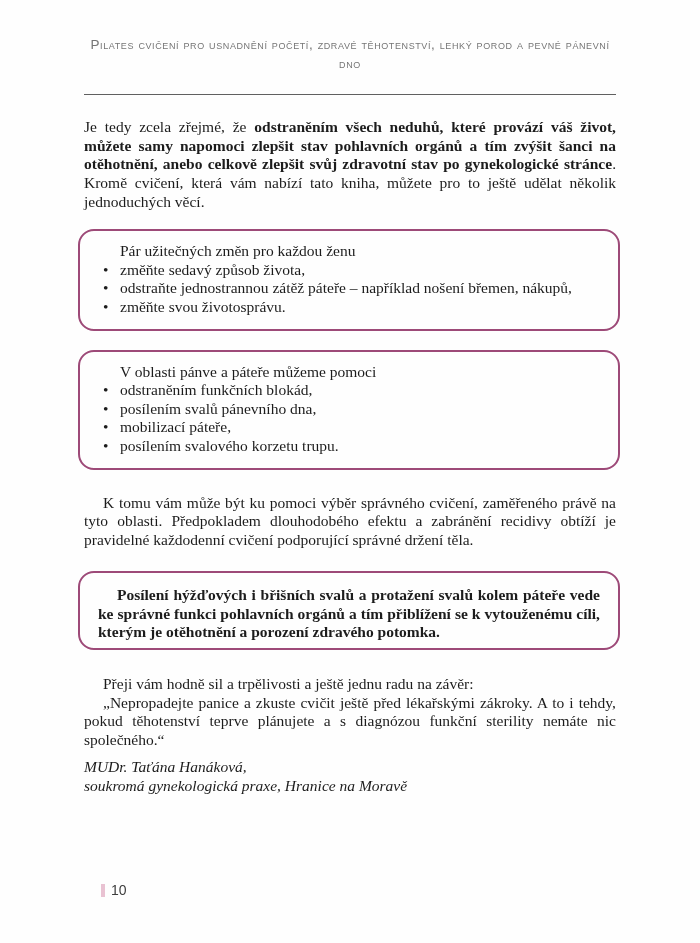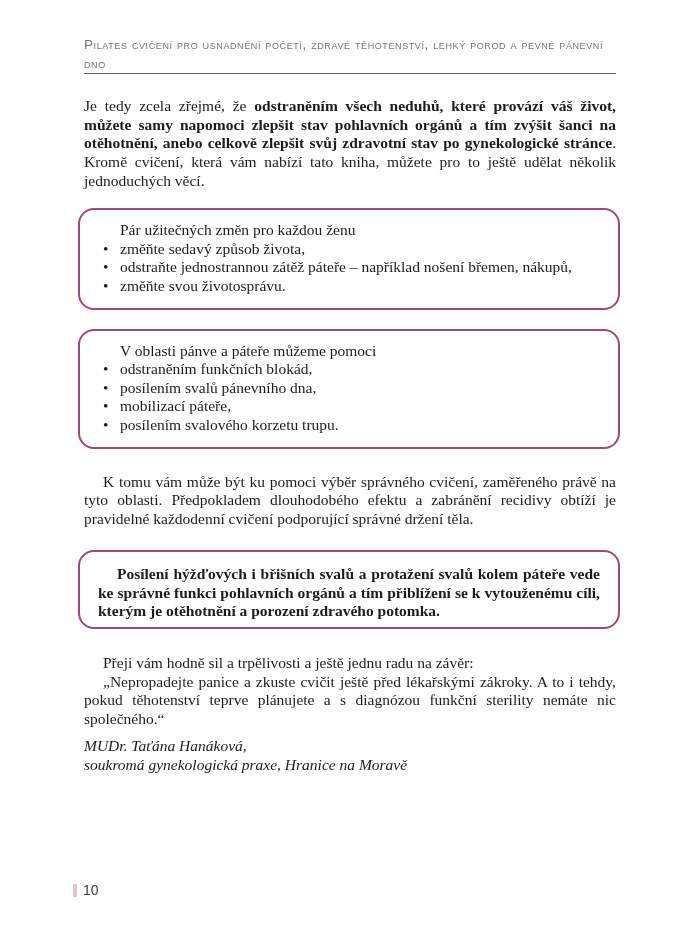--- a/index.html
+++ b/index.html
@@ -18,28 +18,29 @@
     height:943px;
     background:#fefefe;
     overflow:hidden;
     font-family:"Liberation Serif", serif;
     color:var(--body-text);
     font-size:15.5px;
     line-height:18.6px;
   }
   .running-header{
     margin:36px 84px 0 84px;
-    padding-bottom:0;
+    padding-bottom:21px;
     border-bottom:1px solid var(--header-rule);
     font-family:"Liberation Sans", sans-serif;
     font-variant:small-caps;
     letter-spacing:0.6px;
     font-size:13.5px;
     font-weight:400;
     color:var(--header-text);
+    text-align:center;
   }
   .intro{
     margin:23px 84px 0 84px;
     text-align:justify;
   }
   .intro .bold-run{font-weight:bold;}
   .callout{
     margin:18px 80px 0 78px;
     border:2px solid var(--box-border);
     border-radius:16px;
@@ -80,21 +81,21 @@
     text-align:justify;
   }
   .closing p{text-indent:19px;}
   .signature{
     margin:9px 84px 0 84px;
     text-align:left;
     font-style:italic;
   }
   .footer{
     position:absolute;
-    left:66px;
+    left:94px;
     bottom:43px;
     font-family:"Liberation Sans", sans-serif;
     font-size:14px;
     color:var(--page-number);
     display:flex;
     align-items:center;
     padding-left:7px;
   }
   .page-marker{
     display:inline-block;

